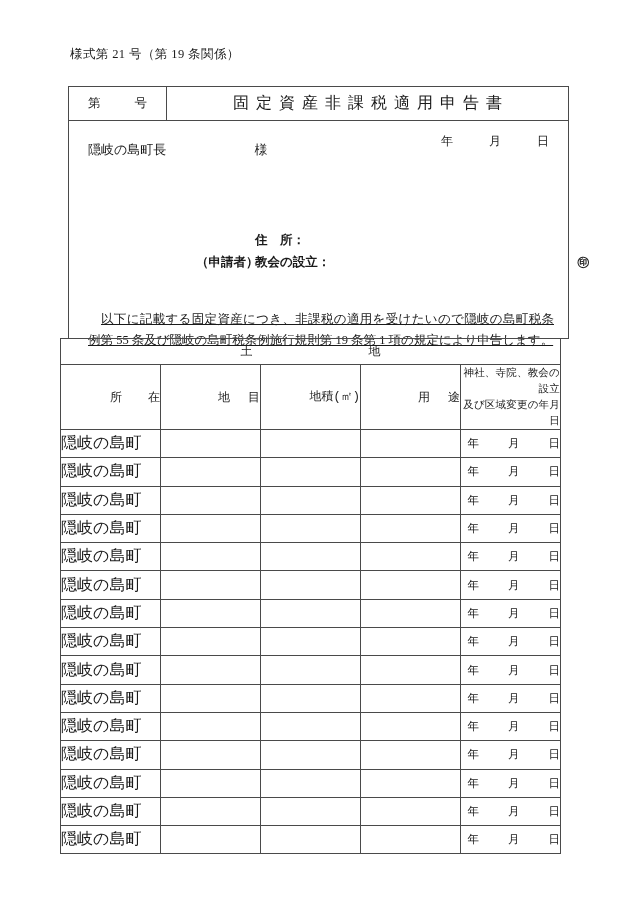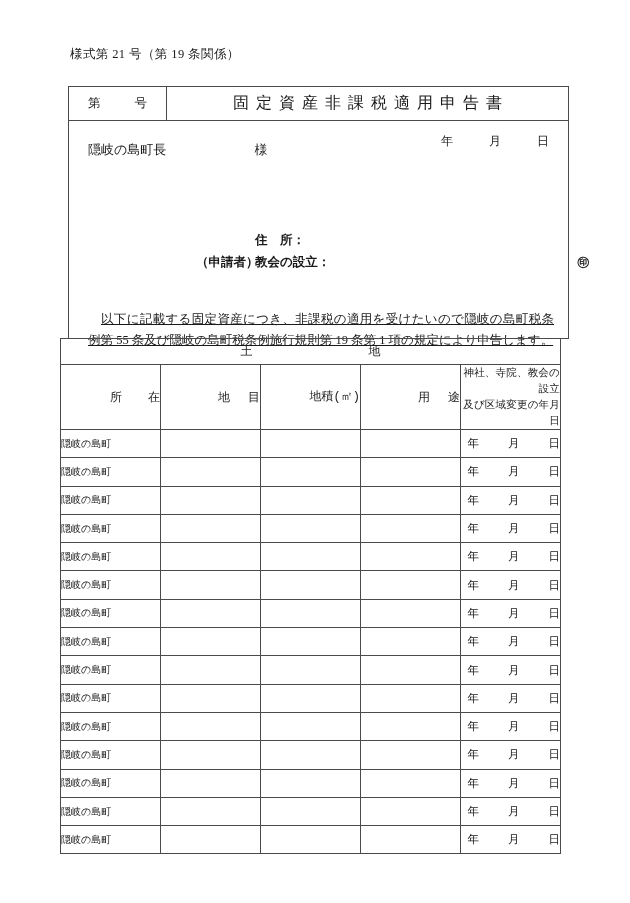--- a/index.html
+++ b/index.html
@@ -182,21 +182,21 @@
   .c-chimoku { width: 64px; }
   .c-chiseki { width: 68px; font-family: Liberation Mono, monospace; }
   .c-youto   { width: 65px; }
   .c-date    { width: 126px; }
 
   td.cell {
     height: 27.3px;
   }
   td.cell-shozai {
     padding-left: 8px;
-    font-size: 10px;
+    font-size: 16px;
   }
   td.cell-date {
     text-align: right;
     padding-right: 14px;
     font-size: 11.5px;
     white-space: nowrap;
   }
   td.cell-date .g {
     display: inline-block;
     width: 29px;

